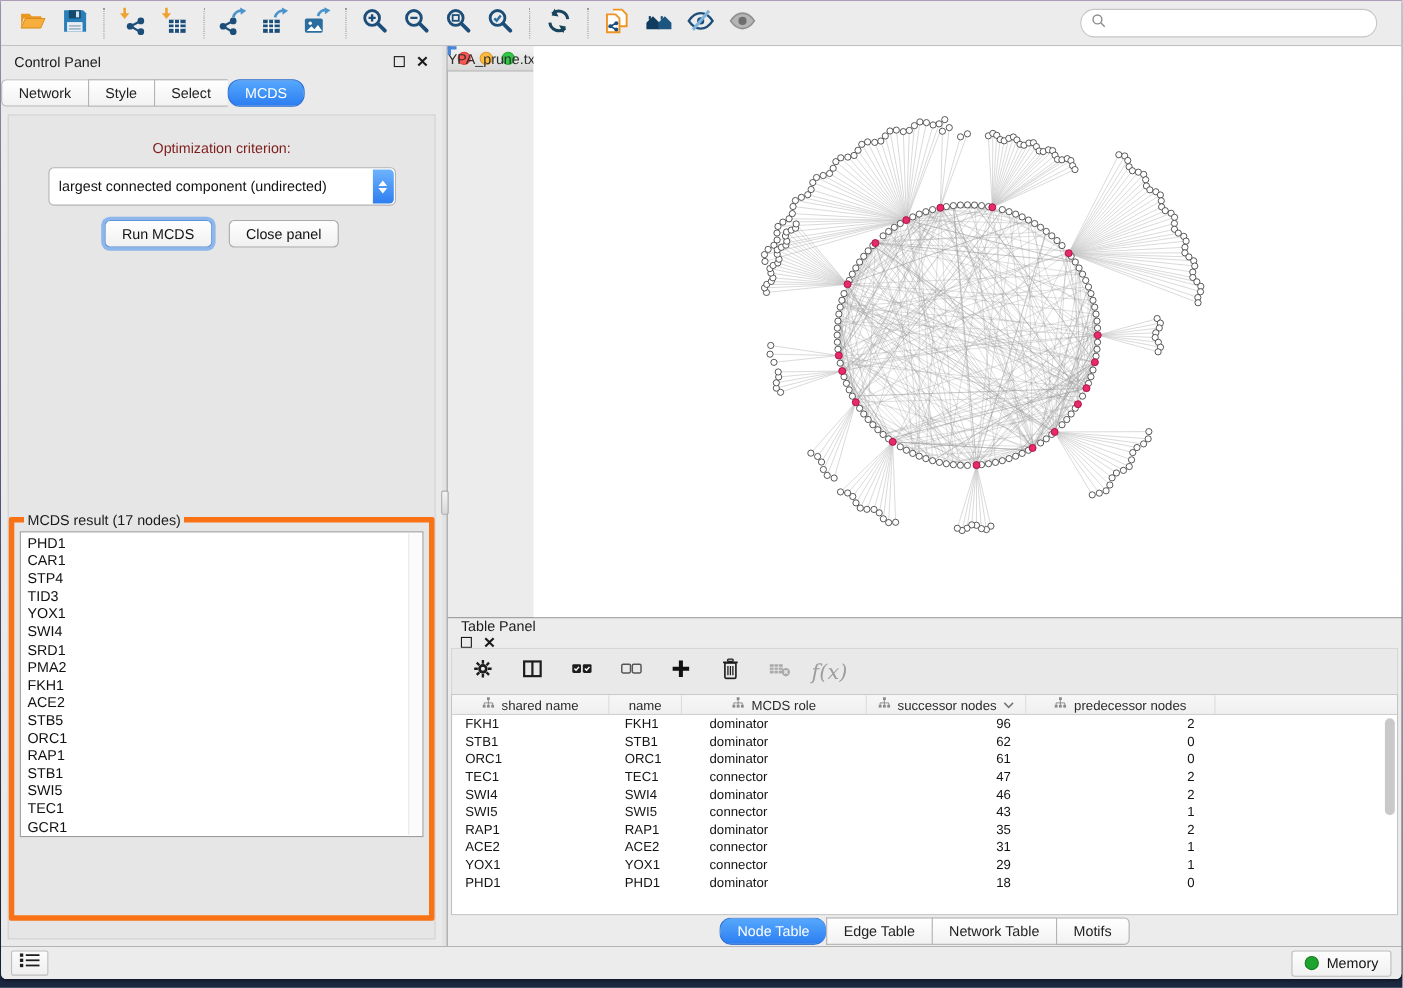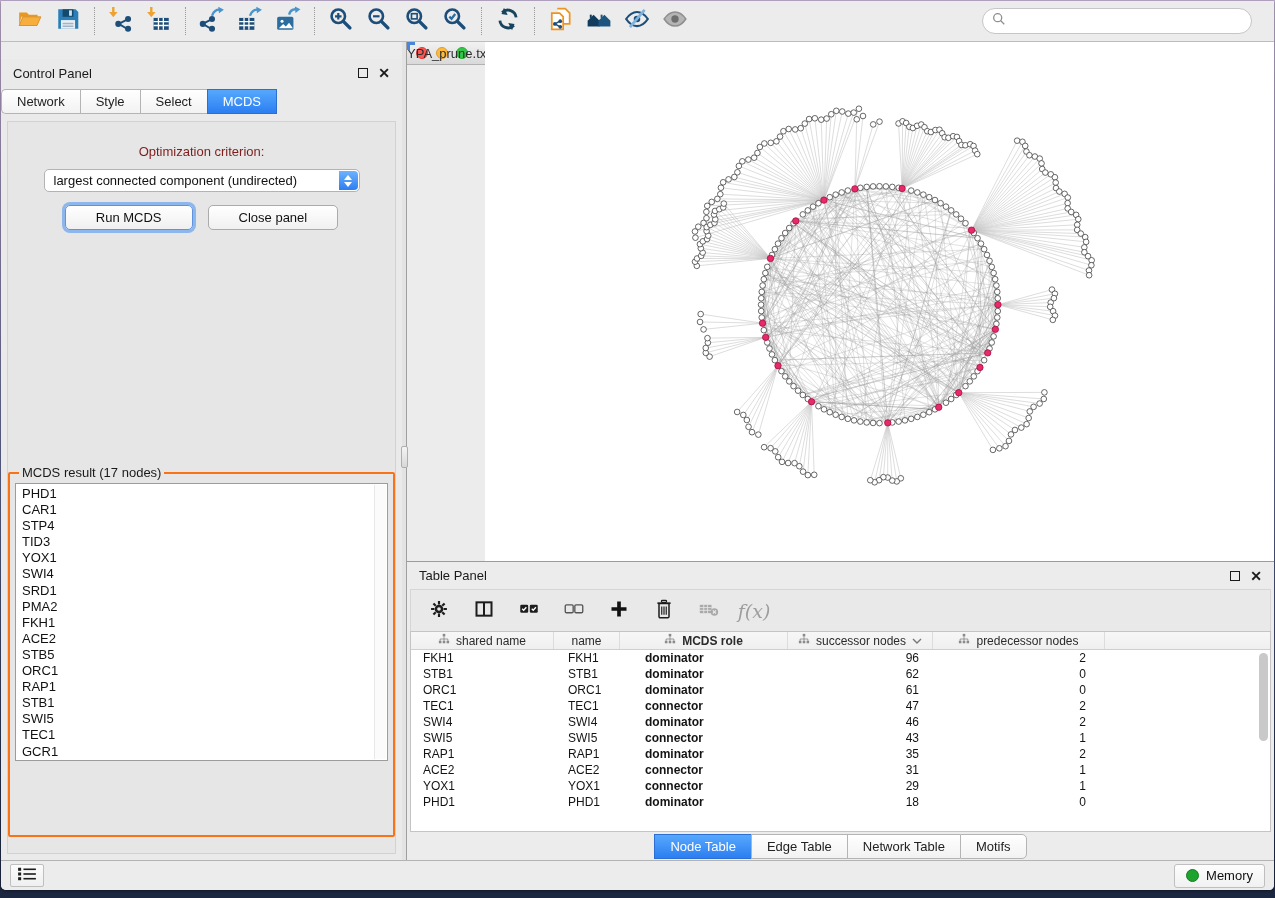--- a/index.html
+++ b/index.html
@@ -21,42 +21,42 @@
   .tb-btn svg { width:26px; height:26px; }
   .tb-sep { width:1px; height:28px; border-left:1px dotted #9a9a9a; margin:0 7px; }
   .search-box { margin-left:auto; margin-right:12px; width:270px; height:26px; background:#fff; border:1px solid #c6c6c6; border-radius:13px; display:flex; align-items:center; padding:0 9px; }
   .search-box svg { width:14px; height:14px; }
   .search-input { border:none; outline:none; flex:1; font-size:13px; margin-left:6px; background:transparent; color:#333; font-family:"Liberation Sans",sans-serif; }
 
   
   .main { flex:1; display:flex; min-height:0; }
 
   
-  .control-panel { width:401px; flex:0 0 401px; background:#eaeaea; display:flex; flex-direction:column;margin-top:17px; }
+  .control-panel { width:401px; flex:0 0 401px; background:#eaeaea; display:flex; flex-direction:column; }
   .panel-header { height:28px; display:flex; align-items:center; padding:0 12px; font-size:13px; color:#1a1a1a; }
   .panel-header .ph-title { flex:1; }
   .win-ctl { display:flex; gap:10px; align-items:center; }
   .winbox { width:10px; height:10px; border:1.6px solid #1a1a1a; display:inline-block; background:transparent; }
   .winclose { font-size:14px; font-weight:bold; color:#1a1a1a; line-height:10px; }
   .cp-tabs { display:flex; justify-content:flex-start; padding:2px 0 7px; }
   .seg-tab { font-size:13px; color:#222; background:linear-gradient(#ffffff,#f2f2f2); border:1px solid #b4b4b4; border-right:none; padding:4px 15px; cursor:default; }
   .seg-tab:first-child { border-radius:5px 0 0 5px; }
   .seg-tab:last-child { border-right:1px solid #b4b4b4; border-radius:0 5px 5px 0; }
-  .seg-tab.active { background:linear-gradient(#56a8fd,#2c7ef2); color:#fff; border-color:#2d6fd0; border-radius:0; }
+  .seg-tab.active { background:linear-gradient(#56a8fd,#2c7ef2); color:#fff; border-color:#2d6fd0; border-radius:11px; }
   .cp-content { flex:1; margin:0 6px 6px; background:#e6e6e6; border:1px solid #d2d2d2; display:flex; flex-direction:column; align-items:center; padding:22px 12px 16px; min-height:0; }
   .opt-label { font-size:13px; color:#7f1d1d; margin-bottom:10px; }
-  .select { width:316px; height:23px; background:#fff; border:1px solid #b3b3b3; border-radius:5px; display:flex; align-items:center; position:relative; padding:0 26px 0 9px; font-size:13px; color:#111; }
+  .select { width:316px; height:35px; background:#fff; border:1px solid #b3b3b3; border-radius:5px; display:flex; align-items:center; position:relative; padding:0 26px 0 9px; font-size:13px; color:#111; }
   .select .stepper { position:absolute; right:1px; top:1px; bottom:1px; width:19px; border-radius:0 4px 4px 0; background:linear-gradient(#6eb3fe,#2e7ef0); display:flex; flex-direction:column; align-items:center; justify-content:center; gap:2px; }
   .select .stepper i { width:0; height:0; border-left:4px solid transparent; border-right:4px solid transparent; }
   .select .stepper i.up { border-bottom:5px solid #fff; }
   .select .stepper i.down { border-top:5px solid #fff; }
   .btn-row { display:flex; gap:15px; margin-top:13px; }
-  .push-btn { font-family:"Liberation Sans",sans-serif; font-size:13px; color:#111; background:linear-gradient(#ffffff,#f0f0f0); border:1px solid #ababab; border-radius:5px; height:25px; padding:0 30px; }
+  .push-btn { font-family:"Liberation Sans",sans-serif; font-size:13px; color:#111; background:linear-gradient(#ffffff,#f0f0f0); border:1px solid #ababab; border-radius:5px; height:25px; padding:0 15px; }
   .push-btn.focused { box-shadow:0 0 0 3px rgba(110,165,238,.75); border-color:#5e94dd; }
-  .mcds-fieldset { margin-top:auto; width:387px; height:372px; border:2px solid #f97316; border-radius:2px; padding:3px 5px 6px; background:transparent; }
+  .mcds-fieldset { margin-top:auto; width:387px; height:372px; border:5px solid #f97316; border-radius:2px; padding:3px 5px 6px; background:transparent; }
   .mcds-fieldset legend { font-size:13px; color:#1a1a1a; padding:0 3px; margin-left:4px; }
   .mcds-list { width:100%; height:100%; background:#fff; border:1px solid #9c9c9c; overflow:hidden; position:relative; padding:2px 14px 0 6px; }
   .mcds-item { font-size:13px; line-height:16.1px; color:#111; }
   .mcds-scroll { position:absolute; right:1px; top:1px; bottom:1px; width:12px; background:#fbfbfb; border-left:1px solid #e8e8e8; }
 
   
   .vsplit { width:5px; flex:0 0 5px; background:#e3e3e3; border-right:1px solid #9f9f9f; position:relative; }
   .vsplit-handle { position:absolute; top:404px; left:-1px; width:7px; height:22px; background:linear-gradient(#f4f4f4,#d8d8d8); border:1px solid #aeaeae; border-radius:2px; }
 
   
@@ -71,34 +71,34 @@
   .nv-canvas { flex:1; background:#fff; position:relative; overflow:hidden; }
   .nv-canvas svg { width:100%; height:100%; display:block; }
   .nv-focus { position:absolute; left:0; top:0; width:8px; height:8px; border-left:3px solid #4a86d8; border-top:3px solid #4a86d8; }
   .chord { stroke:#999; stroke-opacity:.42; stroke-width:.75; }
   .fan { stroke:#c4c4c4; stroke-opacity:.9; stroke-width:.7; }
   .ringnode { fill:#fff; stroke:#3d3d3d; stroke-width:.85; }
   .pinknode { fill:#e82a67; stroke:#a50f47; stroke-width:.9; }
 
   
   .table-panel { flex:1; background:#ececec; display:flex; flex-direction:column; min-height:0; }
-  .tp-header { height:27px; display:flex; align-items:center; padding:0 12px; font-size:13px; color:#1a1a1a; }
+  .tp-header { height:27px; display:flex; align-items:flex-start; padding:0 12px; font-size:13px; color:#1a1a1a;flex-direction:column; }
   .tp-header .ph-title { flex:1; }
   .tp-toolbar { height:42px; flex:0 0 42px; margin:0 3px; background:#e9e9e9; border:1px solid #d6d6d6; border-bottom:none; display:flex; align-items:center; gap:21px; padding:0 16px; }
   .tp-tool { width:24px; height:24px; display:flex; align-items:center; justify-content:center; }
   .tp-tool svg { width:20px; height:20px; }
   .fx-label { font-family:"DejaVu Serif", serif; font-style:italic; font-size:19px; color:#9d9d9d; }
   .tp-table { flex:1; margin:0 3px; background:#fff; border:1px solid #c4c4c4; position:relative; overflow:hidden; font-size:12px; }
   .thead { display:flex; height:18px; background:linear-gradient(#f7f7f7,#efefef); border-bottom:1px solid #cfcfcf; color:#2b2b2b; }
   .th { display:flex; align-items:center; justify-content:center; gap:6px; border-right:1px solid #dcdcdc; height:100%; font-size:12px; }
   .trow { display:flex; height:16px; align-items:center; color:#141414; }
   .tcell { overflow:hidden; white-space:nowrap; }
   .col0 { width:143px; padding-left:12px; }
   .col1 { width:66px;  padding-left:14px; }
-  .col2 { width:168px; padding-left:25px;font-weight:bold; }
+  .col2 { width:168px; padding-left:25px; }
   .col3 { width:145px; text-align:right; padding-right:14px; }
   .col4 { width:172px; text-align:right; padding-right:19px; }
   .th.col0,.th.col1,.th.col2,.th.col3,.th.col4 { padding:0; text-align:center; }
   .tscroll { position:absolute; right:2px; top:21px; width:9px; height:88px; background:#c9c9c9; border-radius:5px; }
   .tp-tabs { height:28px; flex:0 0 28px; display:flex; justify-content:center; align-items:center; }
   .sort-chevron svg { width:10px; height:8px; }
 
   
   .status-bar { height:30px; flex:0 0 30px; border-top:1px solid #b3b3b3; background:#ececec; display:flex; align-items:center; padding:0 9px; border-radius:0 0 5px 5px; }
   .status-left-btn { width:34px; height:23px; border:1px solid #bfbfbf; background:linear-gradient(#fcfcfc,#efefef); border-radius:2px; display:flex; align-items:center; justify-content:center; }

